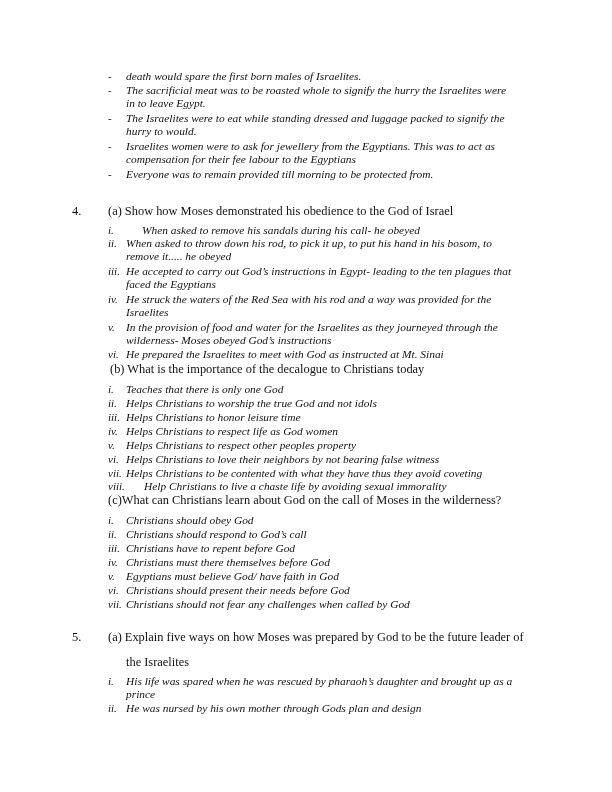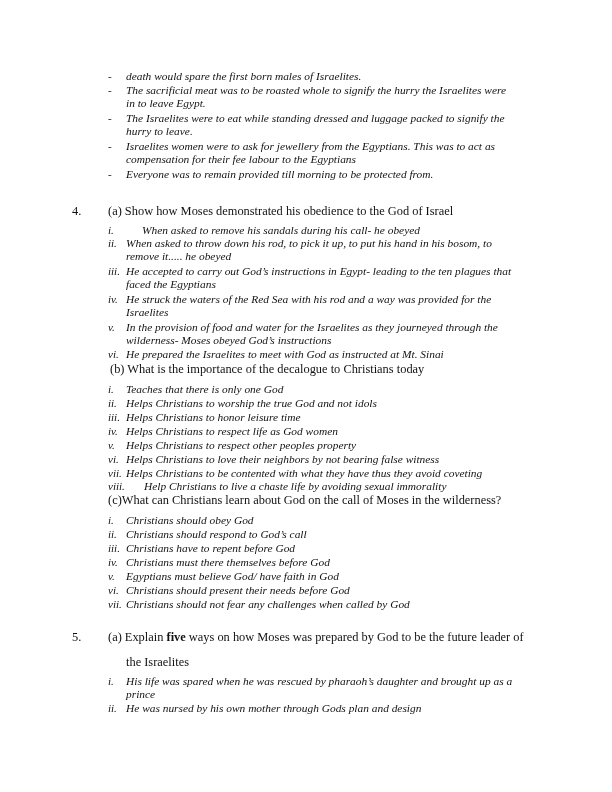--- a/index.html
+++ b/index.html
@@ -2,36 +2,36 @@
 <html><head>
 <meta charset="utf-8">
 <style>
   html, body { margin: 0; padding: 0; background: #ffffff; }
   body { width: 612px; height: 792px; position: relative; overflow: hidden;
          font-family: "Liberation Serif", serif; color: #111111; }
   .line { position: absolute; white-space: nowrap; font-size: 11.4px; line-height: 13px; }
   .it { font-style: italic; }
   .rm { font-size: 12.4px; line-height: 14px; }
   .mark { position: absolute; font-size: 11px; line-height: 13px; }
-  b { font-weight: bold; }
+  b { font-weight: normal; }
 </style>
 </head>
 <body>
 
 <div>
   <span class="mark" style="left:108px;top:70px">-</span>
   <span class="line it" style="left:126px;top:70px">death would spare the first born males of Israelites.</span>
 
   <span class="mark" style="left:108px;top:84px">-</span>
   <span class="line it" style="left:126px;top:84px">The sacrificial  meat was to be roasted whole to signify the hurry the Israelites were</span>
   <span class="line it" style="left:126px;top:97px">in to leave Egypt.</span>
 
   <span class="mark" style="left:108px;top:112px">-</span>
   <span class="line it" style="left:126px;top:112px">The Israelites were to eat while standing dressed and luggage packed to signify the</span>
-  <span class="line it" style="left:126px;top:125px">hurry to leave.</span>
+  <span class="line it" style="left:126px;top:125px">hurry to would.</span>
 
   <span class="mark" style="left:108px;top:140px">-</span>
   <span class="line it" style="left:126px;top:140px">Israelites women were to ask for jewellery from the Egyptians. This was to act as</span>
   <span class="line it" style="left:126px;top:153px">compensation for their fee labour to the Egyptians</span>
 
   <span class="mark" style="left:108px;top:168px">-</span>
   <span class="line it" style="left:126px;top:168px">Everyone was to remain provided till morning to be protected from.</span>
 </div>
 
 <div>

